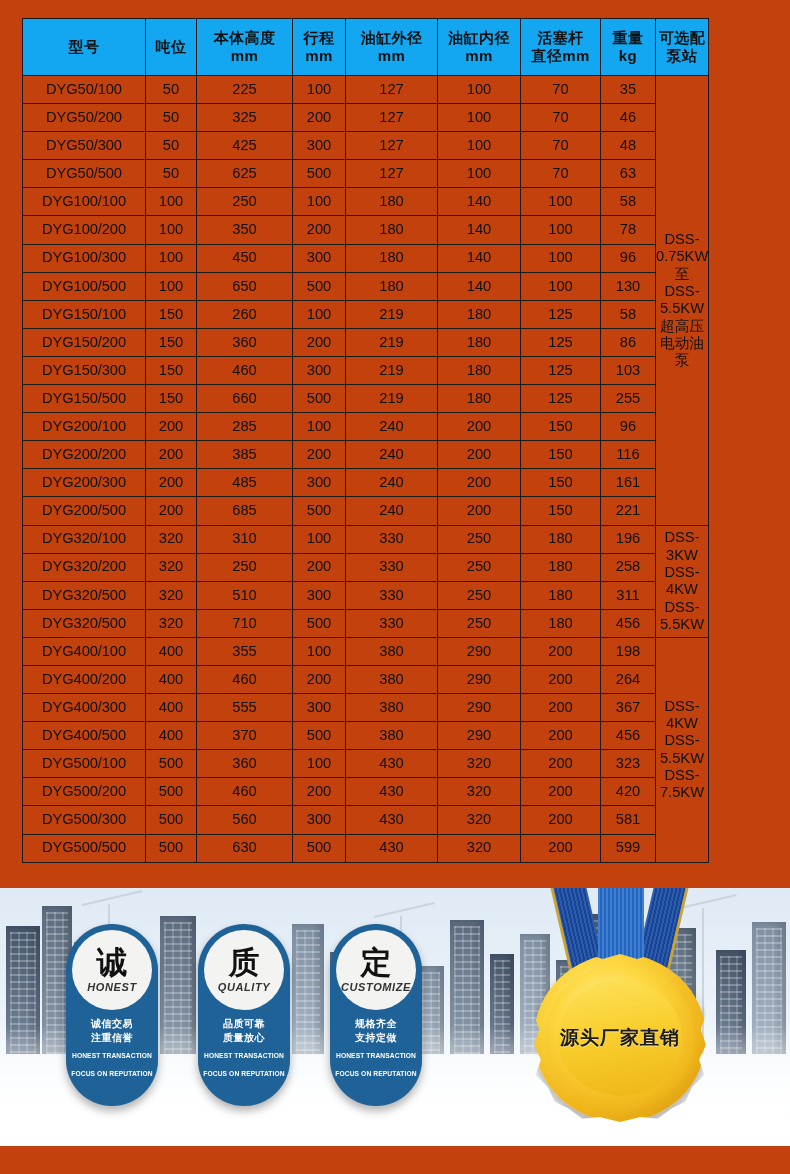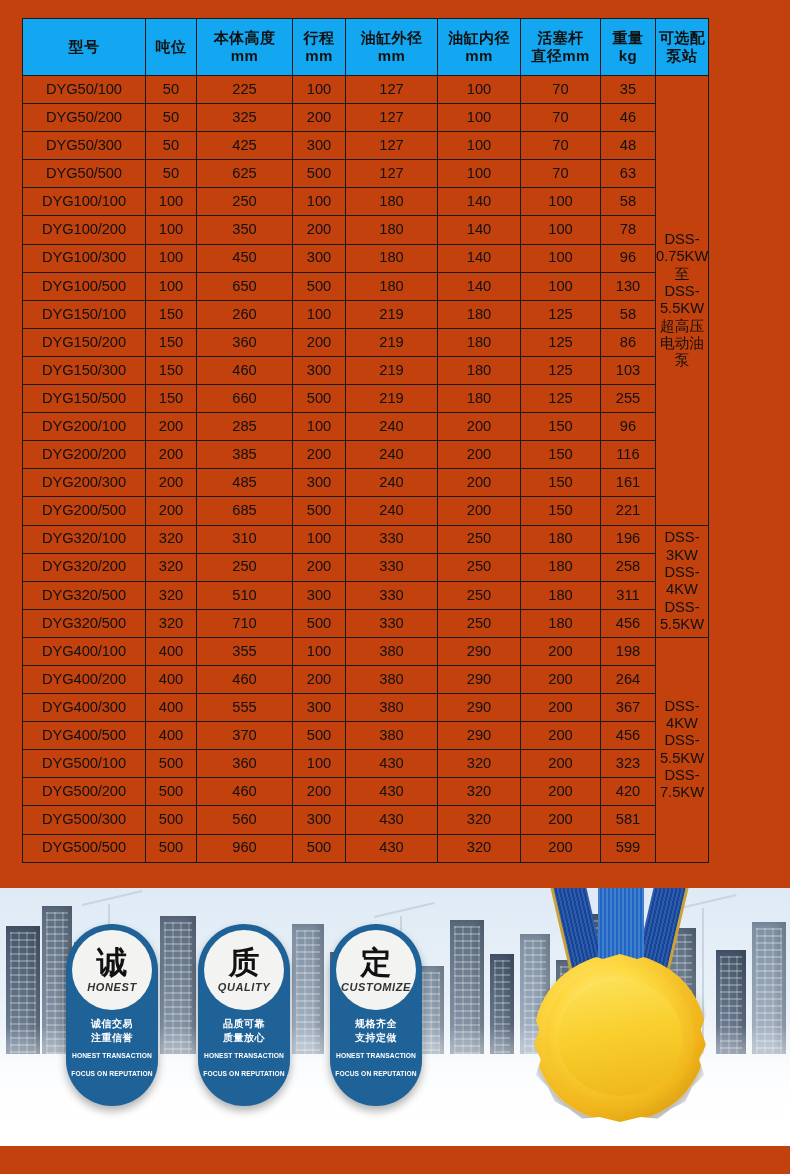--- a/index.html
+++ b/index.html
@@ -420,21 +420,21 @@
             <td>560</td>
             <td>300</td>
             <td>430</td>
             <td>320</td>
             <td>200</td>
             <td>581</td>
           </tr>
           <tr>
             <td class="model">DYG500/500</td>
             <td>500</td>
-            <td>960</td>
+            <td>630</td>
             <td>500</td>
             <td>430</td>
             <td>320</td>
             <td>200</td>
             <td>599</td>
           </tr>
         </tbody>
     </table>
   </div>
 
@@ -513,16 +513,17 @@
         <div class="rb l"></div>
         <div class="rb r"></div>
         <div class="rb mid"></div>
         <div class="rb-edge" style="left:16px;transform:skewX(13deg);"></div>
         <div class="rb-edge" style="left:128px;transform:skewX(-13deg);"></div>
       </div>
       <div class="medal">
         <div class="scallop"></div>
         <div class="inner"></div>
         <div class="face"></div>
+        <div class="mtext">源头厂家直销</div>
       </div>
     </div>
   </div>
 </div>
 
 </body></html>

